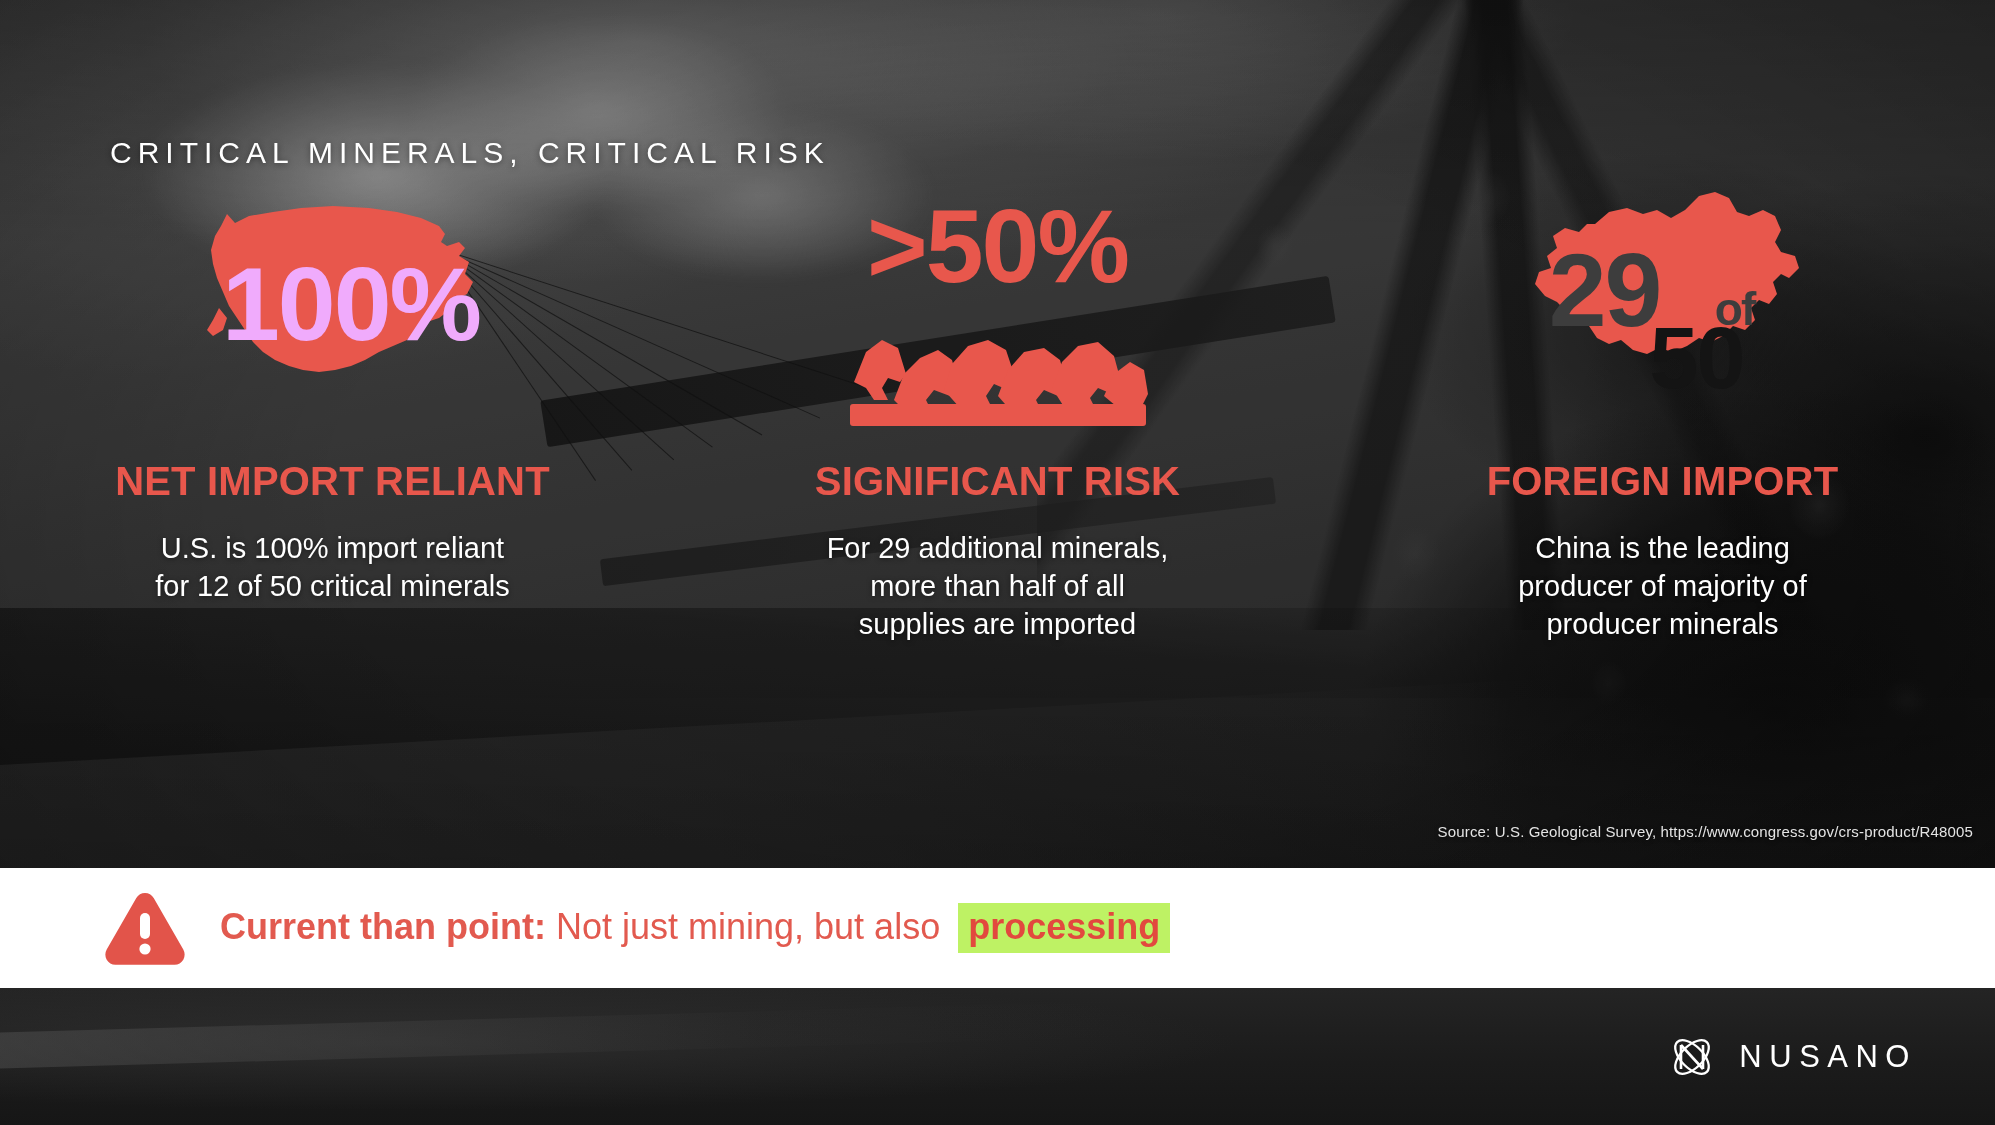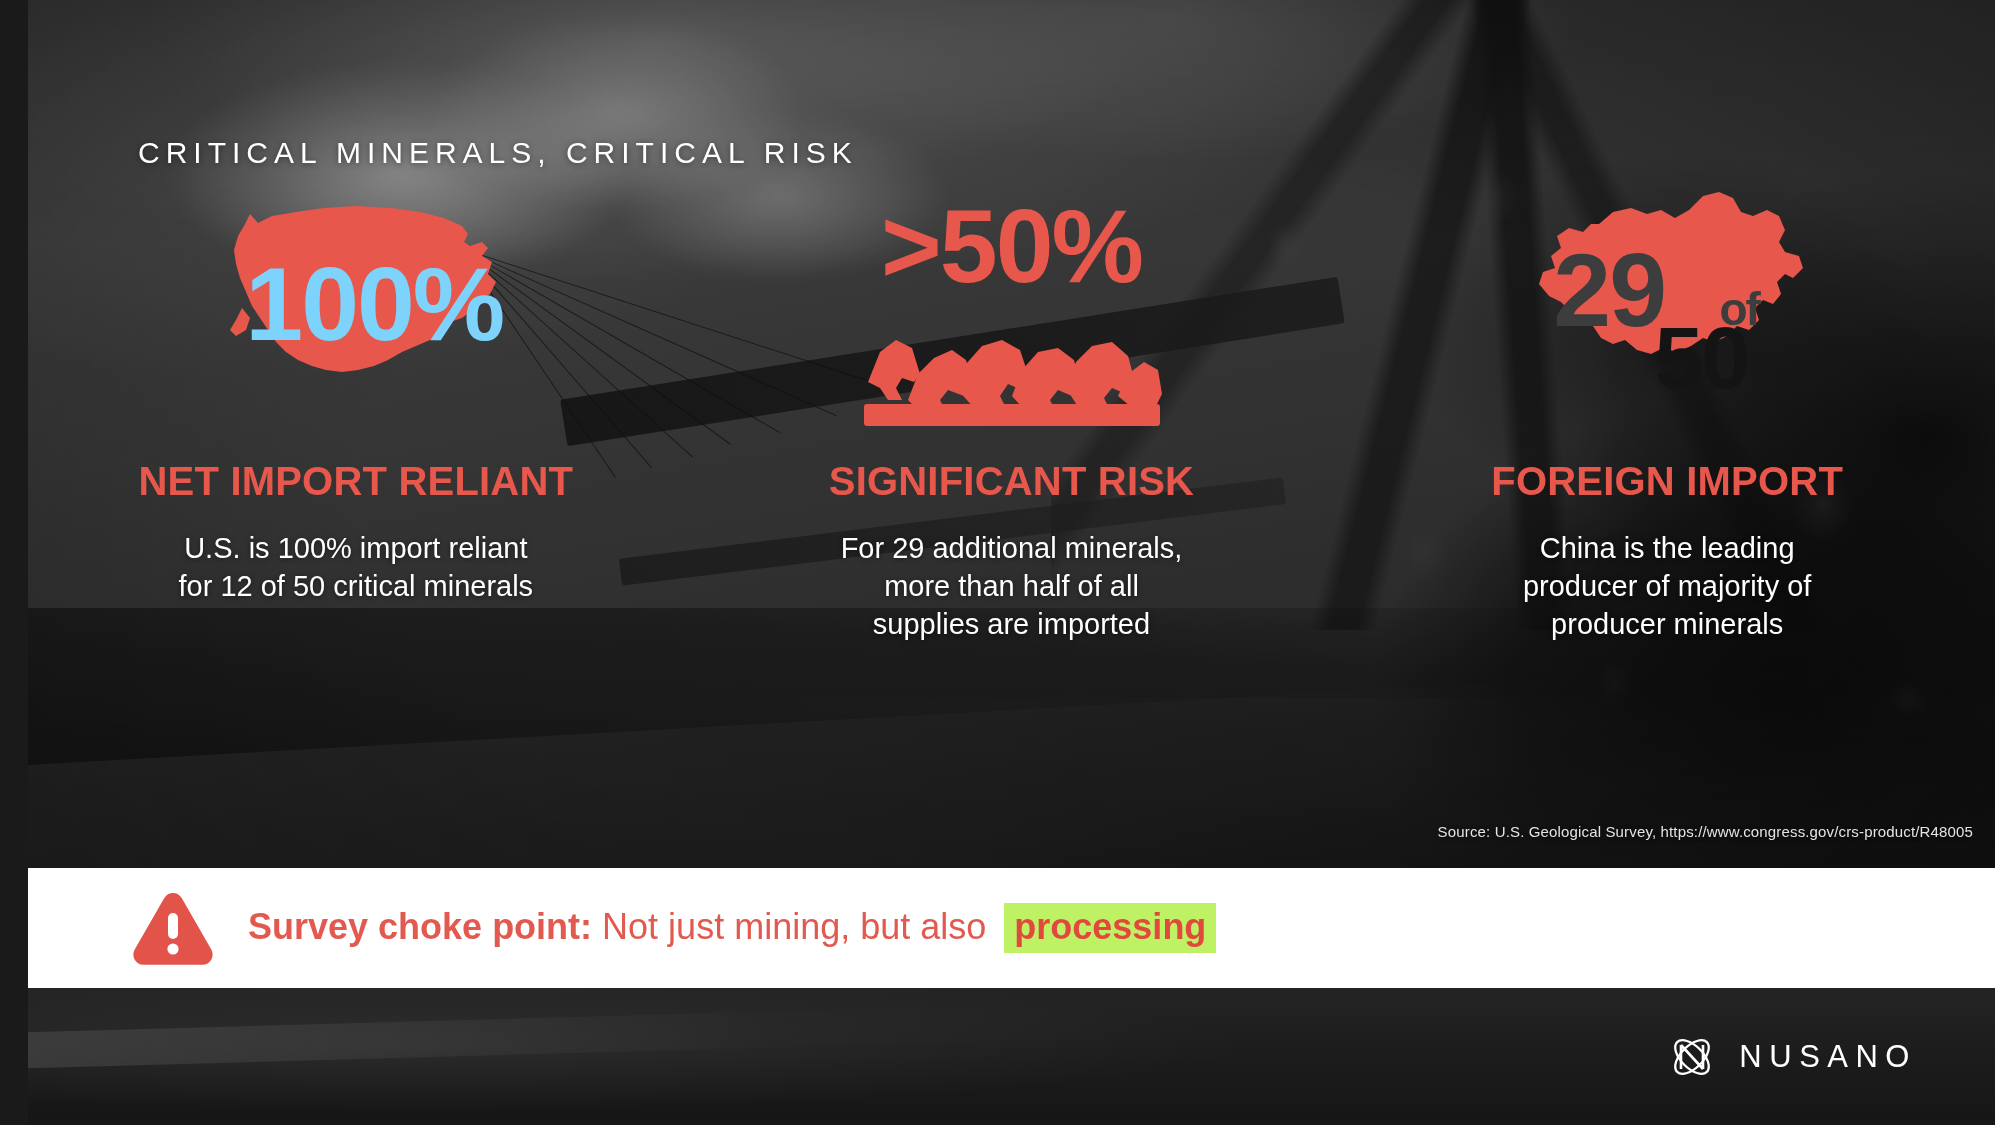--- a/index.html
+++ b/index.html
@@ -2,21 +2,21 @@
 <html><head>
 <meta charset="utf-8">
 <style>
   * { margin:0; padding:0; box-sizing:border-box; }
   html, body { width:1995px; height:1125px; overflow:hidden; }
   body {
     font-family:"Liberation Sans", sans-serif;
     background:#1a1a1a;
     position:relative;
   }
-  .slide { position:absolute; inset:0; overflow:hidden;margin-left:28px; }
+  .slide { position:absolute; inset:0; overflow:hidden; }
 
   
   .photo { position:absolute; inset:0; background:#3a3a3a; overflow:hidden; }
   .sky {
     position:absolute; left:0; top:0; width:100%; height:62%;
     background:
       radial-gradient(ellipse 55% 48% at 32% 6%, rgba(205,205,205,.55) 0%, rgba(150,150,150,.18) 45%, rgba(0,0,0,0) 72%),
       radial-gradient(ellipse 30% 30% at 58% 2%, rgba(190,190,190,.35) 0%, rgba(0,0,0,0) 70%),
       radial-gradient(ellipse 42% 40% at 10% 26%, rgba(120,120,120,.30) 0%, rgba(0,0,0,0) 70%),
       linear-gradient(170deg, #565656 0%, #4c4c4c 25%, #414141 50%, #373737 78%, #2d2d2d 100%);
@@ -205,21 +205,21 @@
     <div class="col">
       <div class="art">
         <svg width="300" height="196" viewBox="0 0 300 196">
           <path fill="#E8574C" d="M38,36 L44,24 L52,33 L66,26 L90,22 L118,18 L150,16 L186,18 L214,22 L238,28
             L256,36 L262,44 L258,52 L264,56 L276,52 L282,58 L276,66 L286,72 L282,84 L290,92
             L284,104 L272,110 L264,122 L256,128 L244,132 L236,142 L224,150 L210,156 L196,162
             L182,170 L168,176 L152,180 L136,182 L120,180 L106,176 L92,170 L80,162 L70,152
             L62,140 L54,128 L46,116 L40,102 L34,88 L30,74 L28,60 L32,46 Z
             M36,118 L30,130 L24,140 L30,146 L40,140 L44,128 Z"></path>
         </svg>
-        <div class="bignum" style="top:62px; font-size:104px; color:#7dd3fc;padding-left:37px;">100%</div>
+        <div class="bignum" style="top:62px; font-size:104px; color:#f0abfc;padding-left:37px;">100%</div>
       </div>
       <div class="stat-head">NET IMPORT RELIANT</div>
       <div class="stat-body">U.S. is 100% import reliant for 12 of 50 critical minerals</div>
     </div>
 
     <div class="col">
       <div class="art">
         <svg width="300" height="196" viewBox="0 0 300 196" style="margin-top:88px">
           <g fill="#E8574C">
             <path d="M6,104 L18,74 L34,62 L50,70 L58,96 L52,104 L40,100 L34,110 L40,122 L26,122 L18,110 Z"></path>
@@ -261,21 +261,21 @@
 
   <div class="callout">
     <svg class="warn-icon" width="82" height="74" viewBox="0 0 82 74">
       <path fill="#E2544A" d="M41,2 C44.6,2 47.9,3.9 49.7,7.1 L79.3,58.6 C81.1,61.8 81.1,65.6 79.3,68.7
         C77.5,71.8 74.2,73.7 70.6,73.7 L11.4,73.7 C7.8,73.7 4.5,71.8 2.7,68.7
         C0.9,65.6 0.9,61.8 2.7,58.6 L32.3,7.1 C34.1,3.9 37.4,2 41,2 Z"></path>
       <rect x="36" y="22" width="10" height="26" rx="5" fill="#ffffff"></rect>
       <circle cx="41" cy="58" r="5.6" fill="#ffffff"></circle>
     </svg>
     <div class="callout-text">
-      <span class="b">Survey choke point:</span>
+      <span class="b">Current than point:</span>
       <span>Not just mining, but also</span>
       <span class="hl">processing</span>
     </div>
   </div>
 
   <div class="footer">
     <div class="footer-bg"></div>
     <div class="footer-streak"></div>
     <div class="brand">
       <svg width="50" height="50" viewBox="0 0 50 50">

